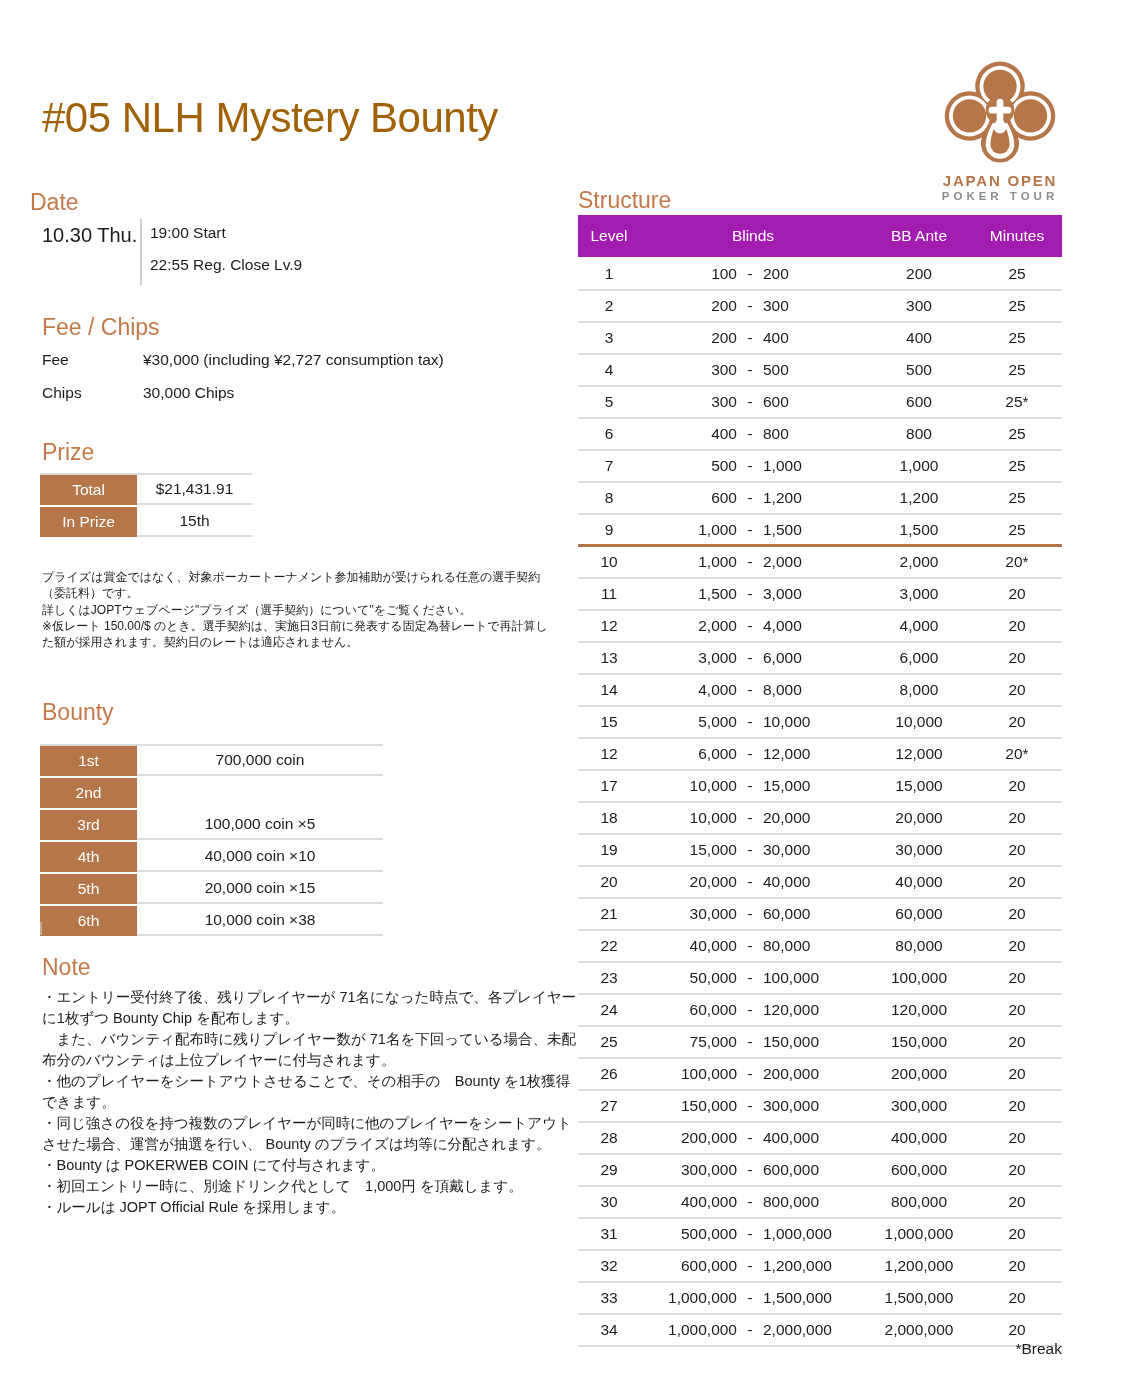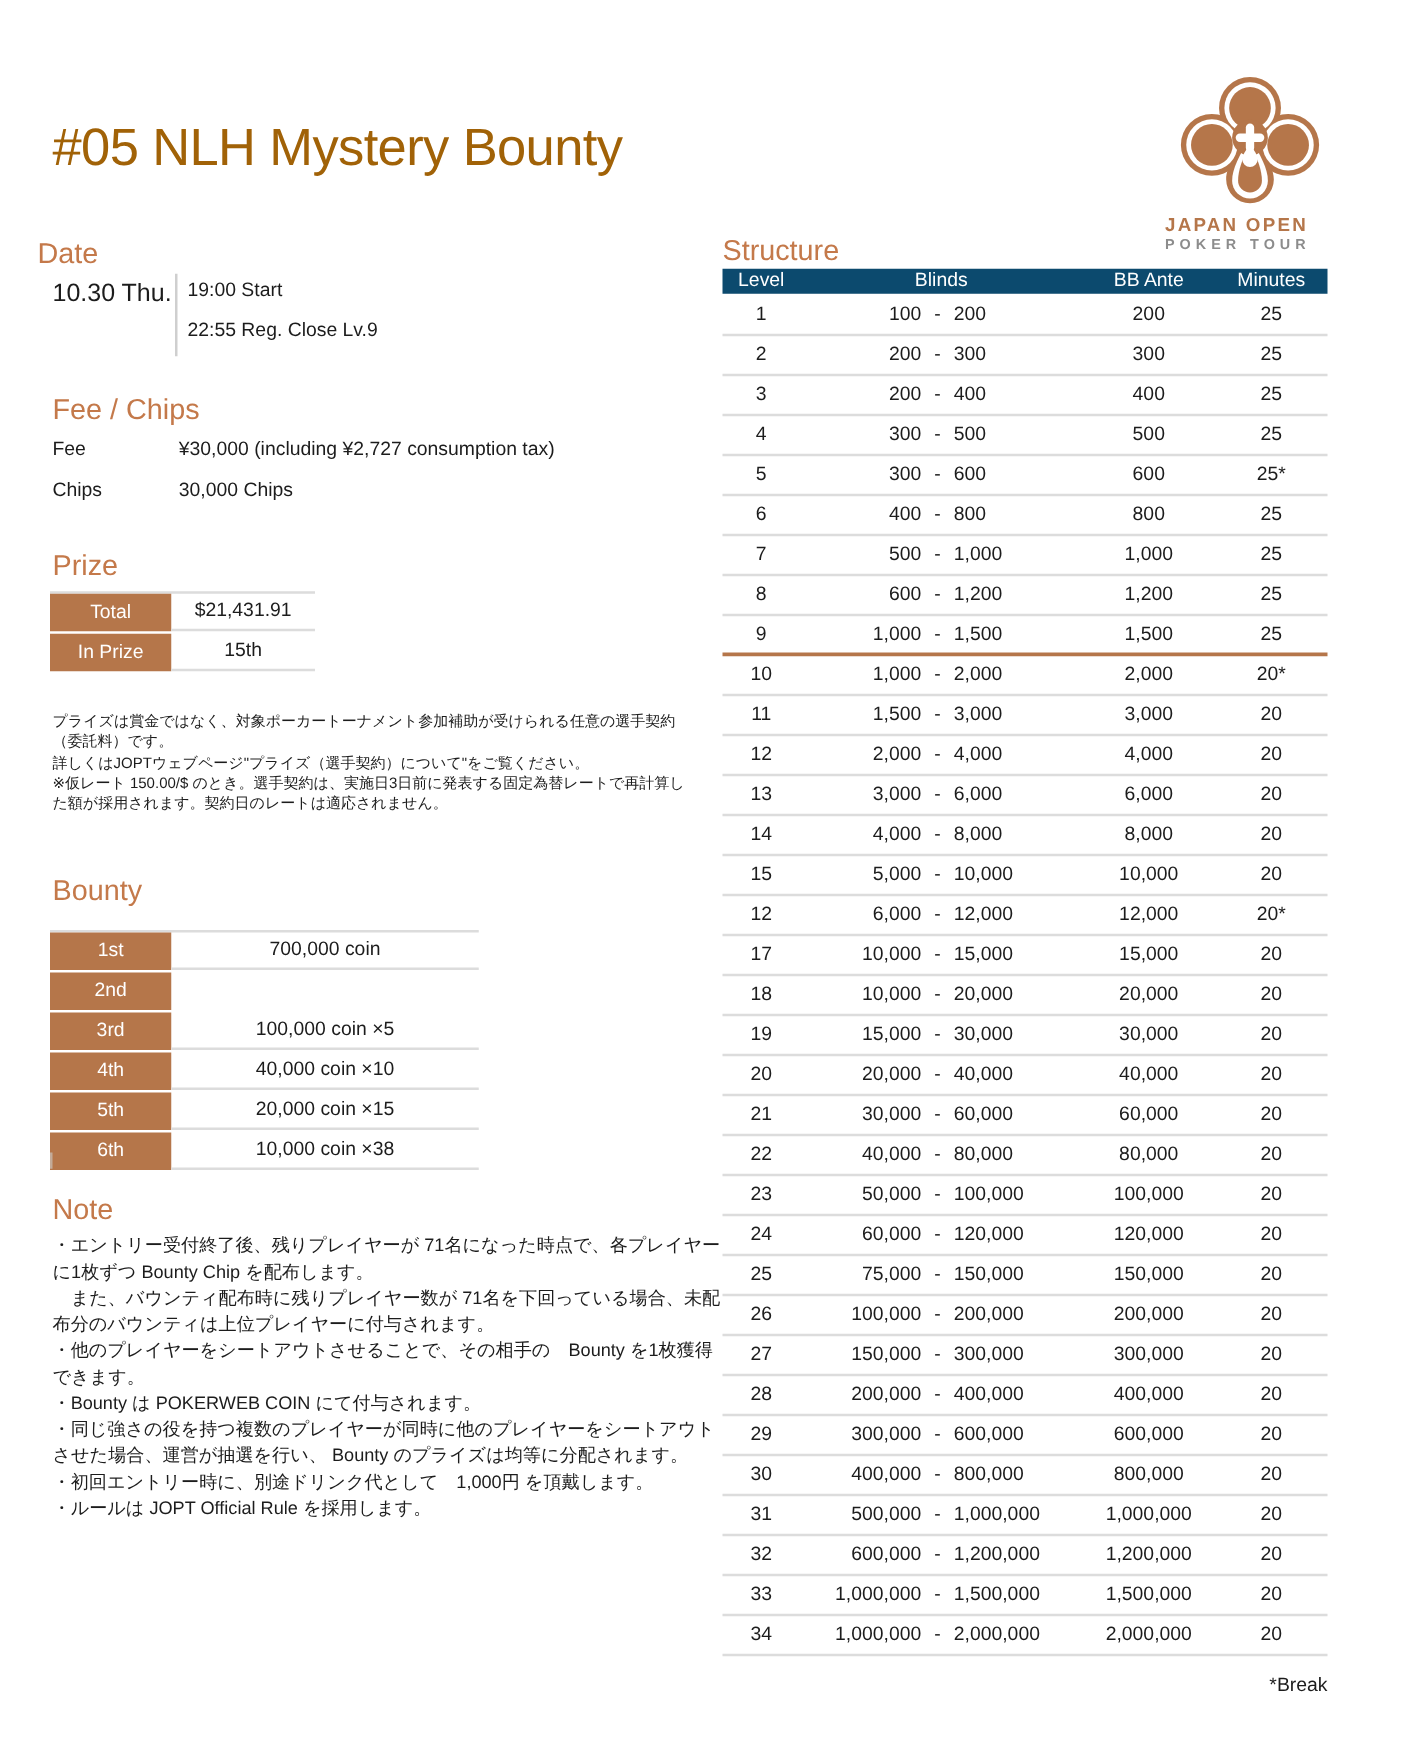--- a/index.html
+++ b/index.html
@@ -16,21 +16,21 @@
   
   .heading { font-size:23px; color:#c4794a; white-space:nowrap; }
   #h-date { left:30px; top:189px; }
   #h-fee { left:42px; top:314px; }
   #h-prize { left:42px; top:439px; }
   #h-bounty { left:42px; top:699px; }
   #h-note { left:42px; top:954px; }
   #h-structure { left:578px; top:187px;text-align:center; }
 
   
-  #logo { left:932px; top:60px; width:136px; text-align:left; }
+  #logo { left:932px; top:60px; width:136px; text-align:center; }
   #logo svg { display:block; margin:0 auto; }
   .brand1 { font-size:15px; font-weight:bold; color:#b5764a; letter-spacing:1.8px; margin-top:4px; white-space:nowrap; }
   .brand2 { font-size:11.5px; font-weight:bold; color:#8c8c8c; letter-spacing:4px; margin-top:1px; white-space:nowrap; }
 
   
   #date-value { left:42px; top:224px; font-size:20px; }
   #date-divider { left:140px; top:219px; width:1.5px; height:66px; background:#cfcfcf; }
   #time-list { left:150px; top:224px; }
   .time-line { font-size:15.5px; margin-bottom:14px; white-space:nowrap; }
 
@@ -52,21 +52,21 @@
   
   #fineprint { left:42px; top:570px; width:508px; font-size:12px; line-height:15.8px; color:#1c1c1c; }
   .fp-line { white-space:pre-wrap; margin-bottom:1px; }
 
   
   #note-list { left:42px; top:987px; width:537px; font-size:14.5px; line-height:21px; }
   .note-item { white-space:pre-wrap; }
 
   
   #structure-table { left:578px; top:215px; width:484px; }
-  .st-head { display:flex; height:20px; background:#0c4a6e; color:#fff; }
+  .st-head { display:flex; height:42px; background:#a21caf; color:#fff; }
   .st-head > div { display:flex; align-items:center; justify-content:center; font-size:15.5px; }
   .col-level { width:62px; }
   .col-blinds { width:226px; }
   .col-ante { width:106px; }
   .col-min { width:90px; }
   #st-rows { margin-top:2px; }
   .st-row { display:flex; height:32px; align-items:center; border-bottom:2px solid #dcdcdc; box-sizing:border-box; font-size:15.5px; }
   .st-row.break-row { border-bottom:3.5px solid #b5764a; }
   .lvl { width:62px; text-align:center; }
   .blinds { width:226px; display:flex; }
@@ -189,22 +189,22 @@
     </div>
   </div>
 <div class="abs" id="bounty-tail"></div>
 
 <div class="abs heading" id="h-note">Note</div>
 <div class="abs" id="note-list">
 
 <div class="note-item">・エントリー受付終了後、残りプレイヤーが 71名になった時点で、各プレイヤーに1枚ずつ Bounty Chip を配布します。</div>
     <div class="note-item">　また、バウンティ配布時に残りプレイヤー数が 71名を下回っている場合、未配布分のバウンティは上位プレイヤーに付与されます。</div>
     <div class="note-item">・他のプレイヤーをシートアウトさせることで、その相手の　Bounty を1枚獲得できます。</div>
+    <div class="note-item">・同じ強さの役を持つ複数のプレイヤーが同時に他のプレイヤーをシートアウトさせた場合、運営が抽選を行い、 Bounty のプライズは均等に分配されます。</div>
     <div class="note-item">・Bounty は POKERWEB COIN にて付与されます。</div>
-    <div class="note-item">・同じ強さの役を持つ複数のプレイヤーが同時に他のプレイヤーをシートアウトさせた場合、運営が抽選を行い、 Bounty のプライズは均等に分配されます。</div>
     <div class="note-item">・初回エントリー時に、別途ドリンク代として　1,000円 を頂戴します。</div>
     <div class="note-item">・ルールは JOPT Official Rule を採用します。</div>
   </div>
 
 <div class="abs heading" id="h-structure">Structure</div>
 <div class="abs" id="structure-table">
   <div class="st-head">
     <div class="col-level">Level</div>
     <div class="col-blinds">Blinds</div>
     <div class="col-ante">BB Ante</div>

